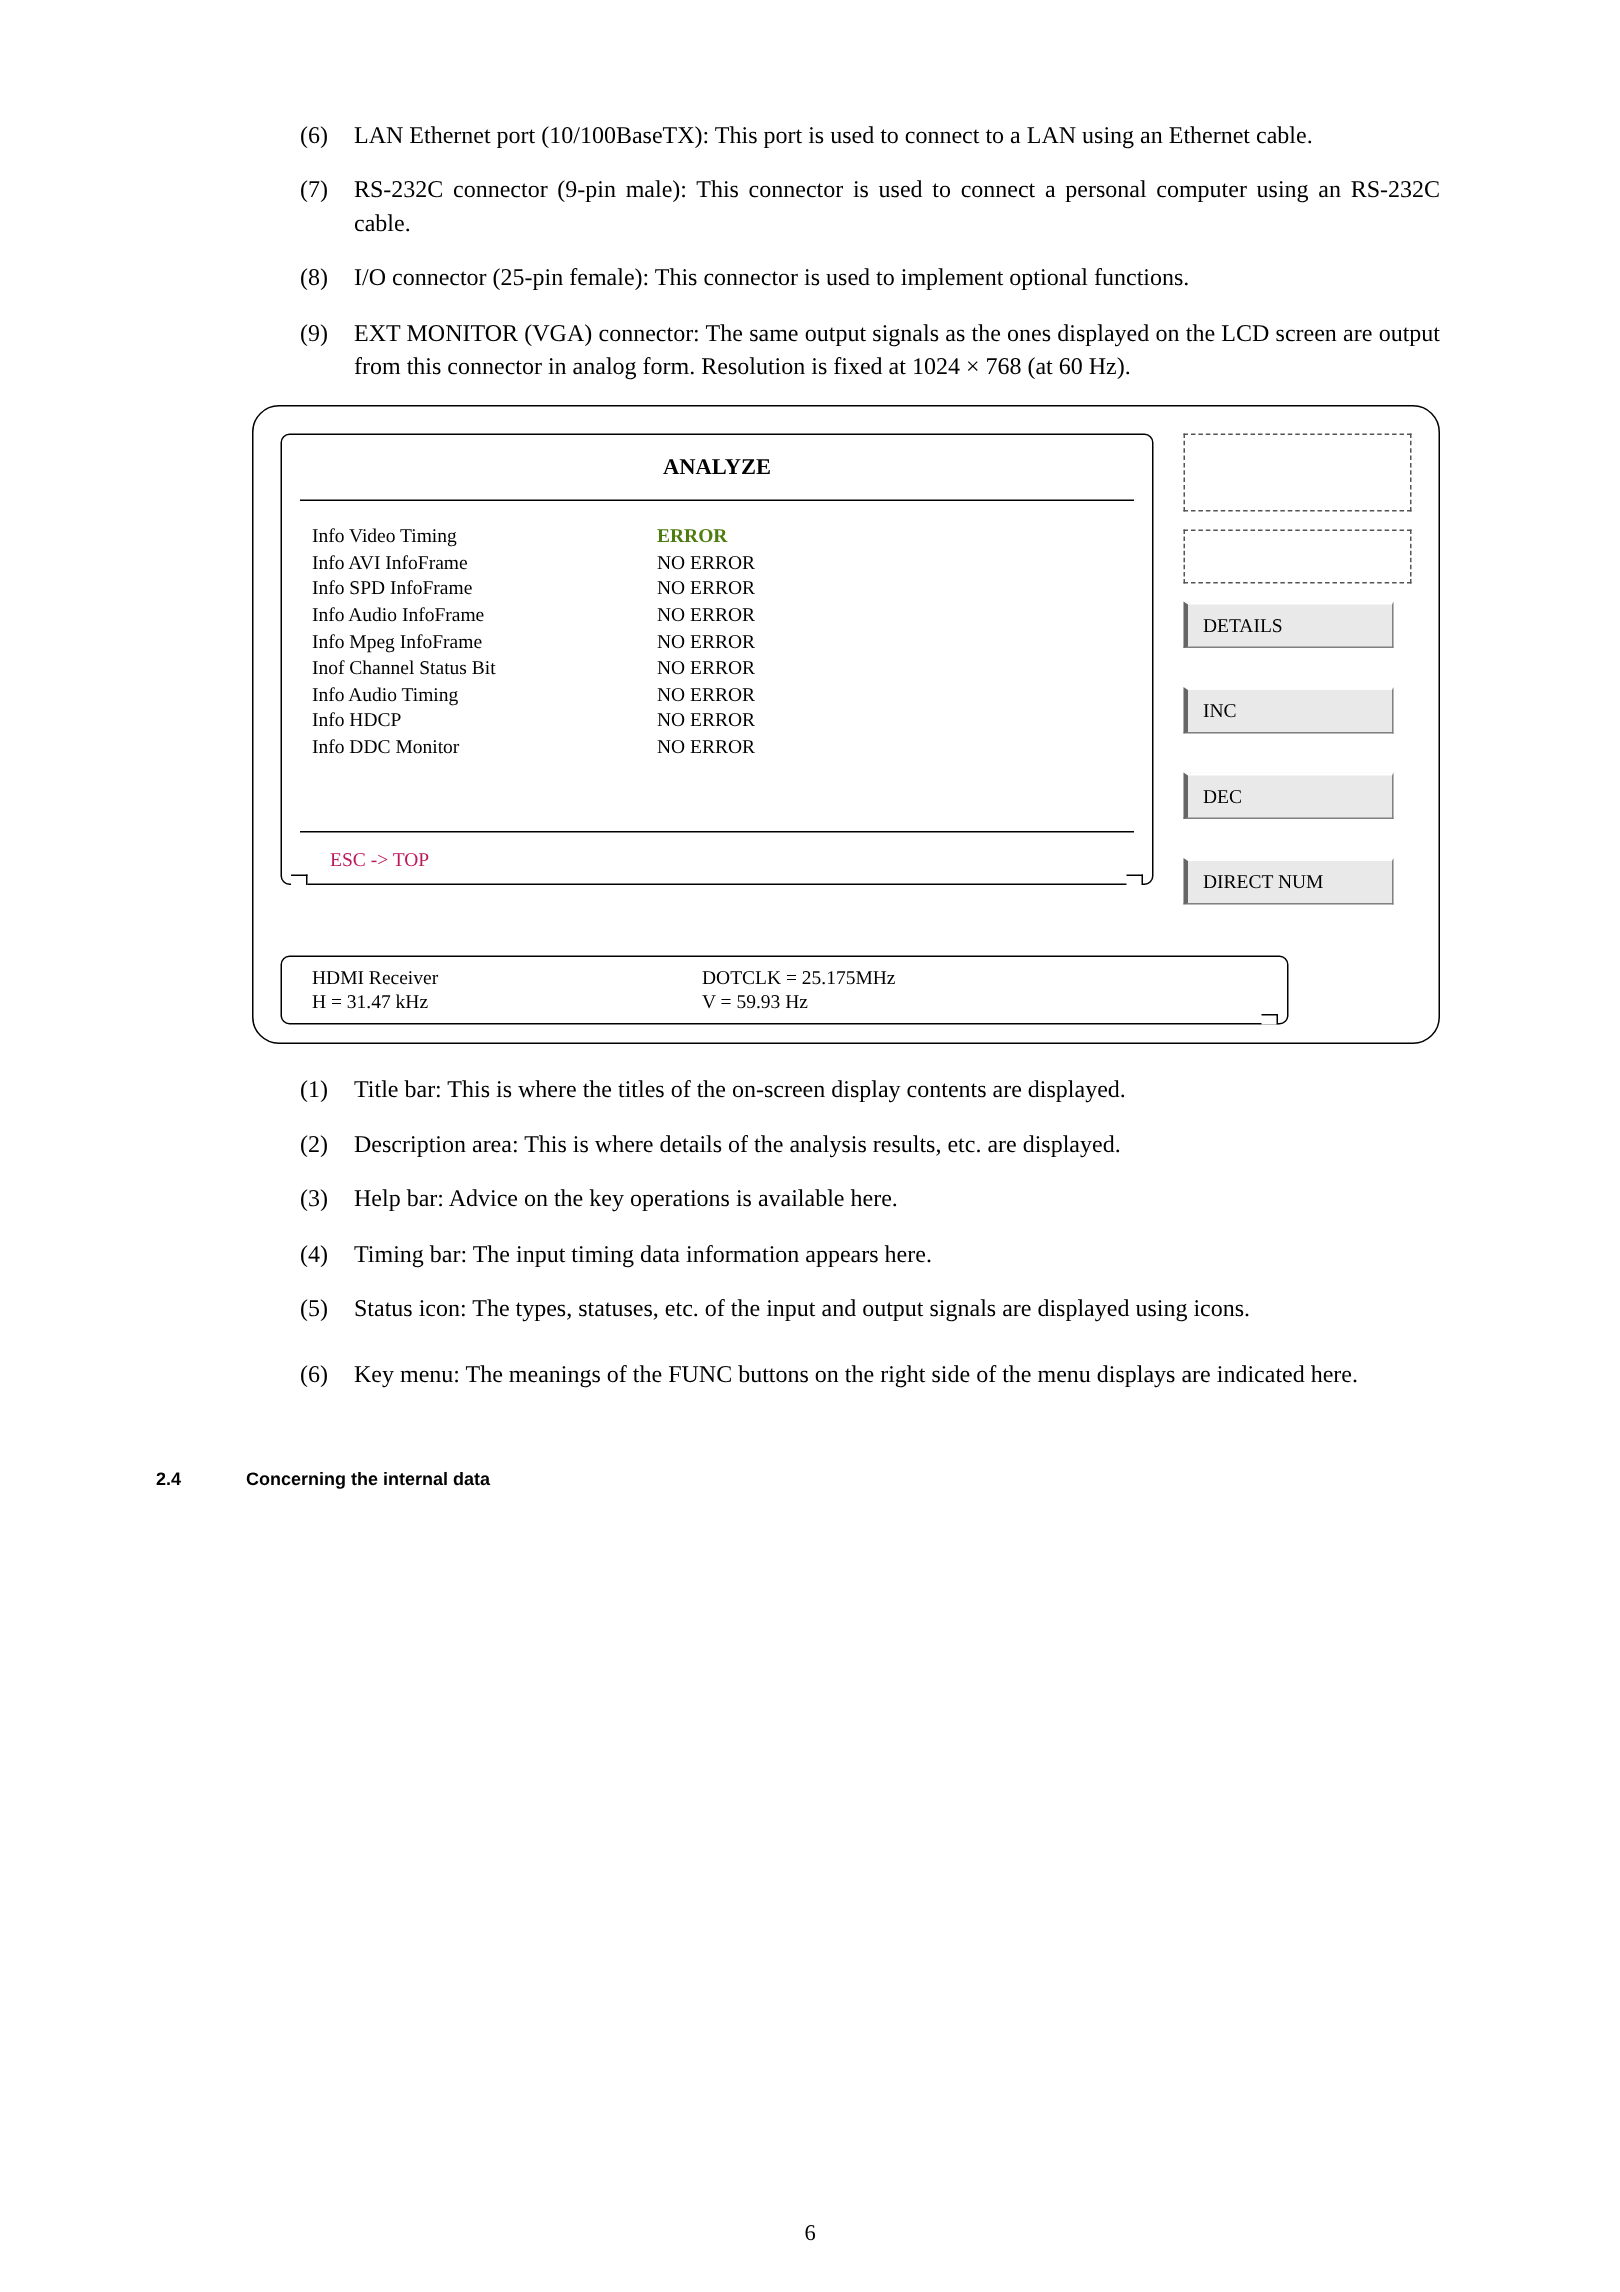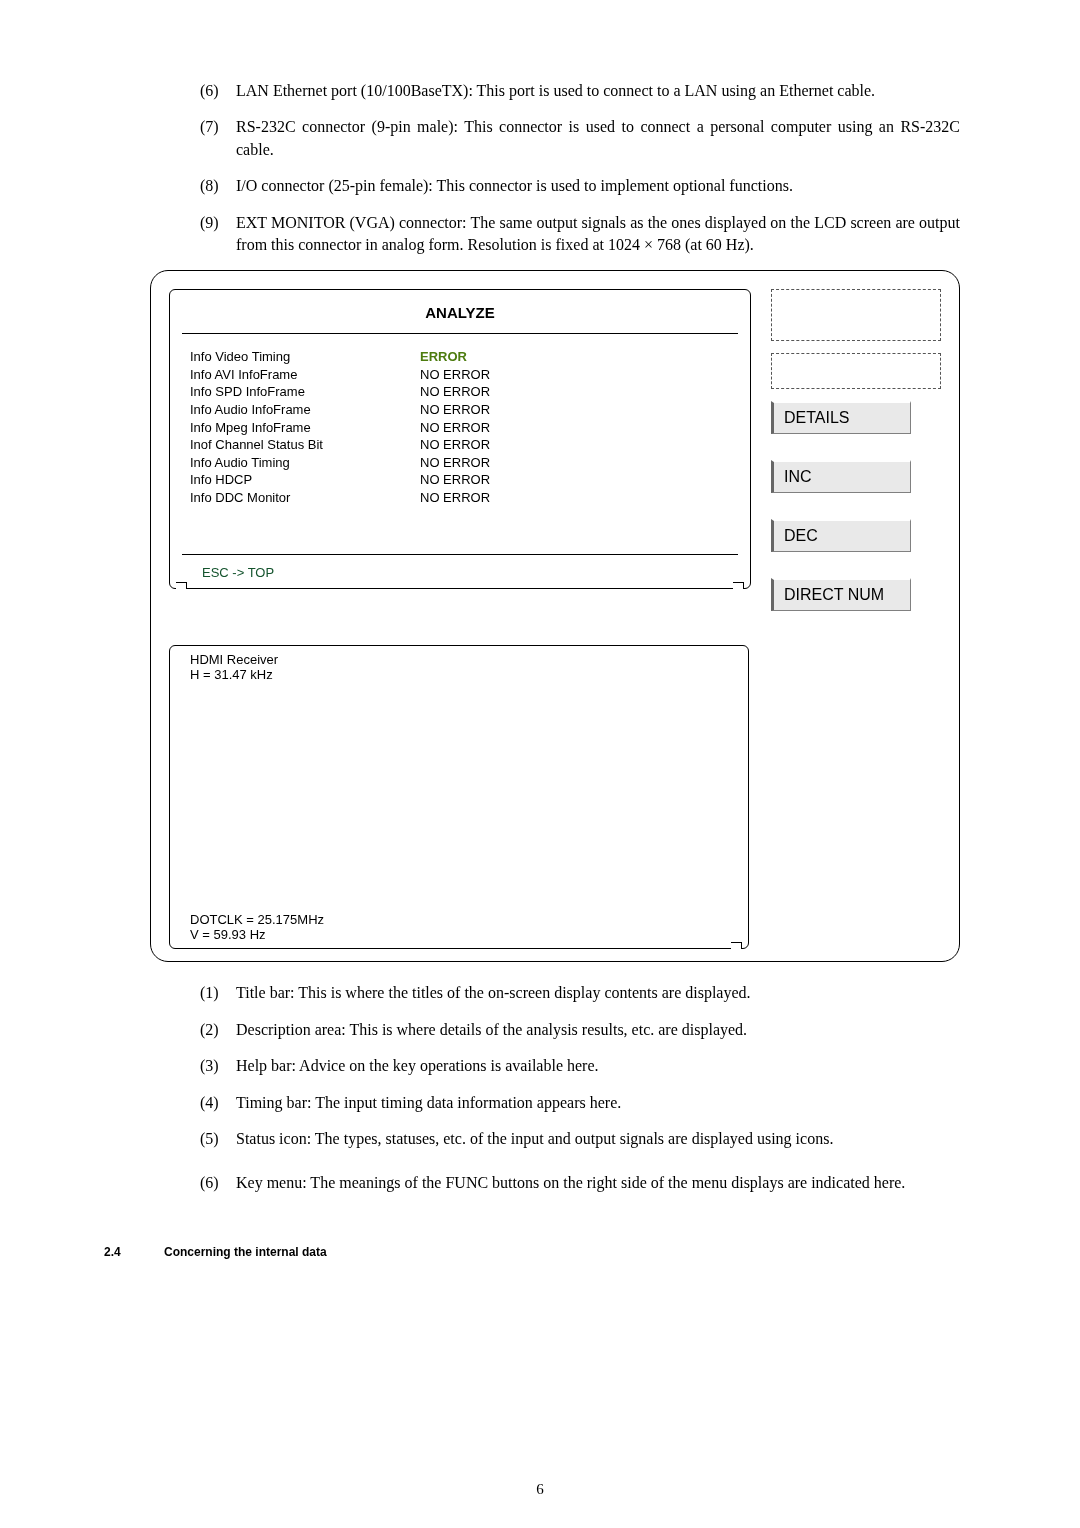--- a/index.html
+++ b/index.html
@@ -39,25 +39,25 @@
     font-size: 16px;
     margin-top: 30px;
     margin-bottom: 24px;
     margin-left: 20px;
   }
   .section-heading .num {
     display: inline-block;
     width: 60px;
   }
   .diagram-frame {
-    margin: 0 20px 20px 50px;
+    margin: 0 20px 20px 68px;
     border: 1px solid #000;
     border-radius: 18px;
     padding: 18px 18px 12px 18px;
-    font-family: Liberation Sans, sans-serif;
+    font-family: Liberation Serif, serif;
     font-size: 13px;
     position: relative;
   }
   .diagram-row-top {
     display: flex;
     align-items: flex-start;
     margin-bottom: 8px;
   }
   .analysis-panel {
     flex: 0 0 580px;
@@ -87,21 +87,21 @@
   .desc-val {
     flex: 1;
   }
   .error-red { color: #4d7c0f; font-weight: bold; }
   .hr-line {
     border: none;
     border-top: 1px solid #000;
     margin: 38px 12px 0 12px;
   }
   .help-bar {
-    color: #14532d;
+    color: #be185d;
     padding: 10px 0 8px 20px;
     margin: 0 12px;
   }
   .notch {
     position: absolute;
     bottom: -1px;
     width: 10px;
     height: 6px;
     border-top: 1px solid #000;
     border-right: 1px solid #000;
@@ -122,31 +122,30 @@
     display: inline-block;
     width: 140px;
     box-sizing: border-box;
     padding: 6px 10px;
     background: #e9e9e9;
     border-top: 2px solid #fff;
     border-left: 3px solid #666;
     border-right: 1px solid #808080;
     border-bottom: 1px solid #808080;
     margin-bottom: 26px;
-    font-size: 16px;
+    font-size: 13px;
   }
   .timing-bar {
     border: 1px solid #000;
     border-radius: 6px;
-    width: 580px;
+    width: 672px;
     box-sizing: border-box;
     padding: 6px 12px 6px 20px;
     display: flex;
     position: relative;
-    flex-direction: column;
   }
   .timing-left { flex: 0 0 260px; }
   .timing-right { flex: 1; }
   .below-content {
     margin-top: 18px;
   }
   .section-heading-24 {
     font-family: Arial, Helvetica, sans-serif;
     font-weight: bold;
     font-size: 12px;

